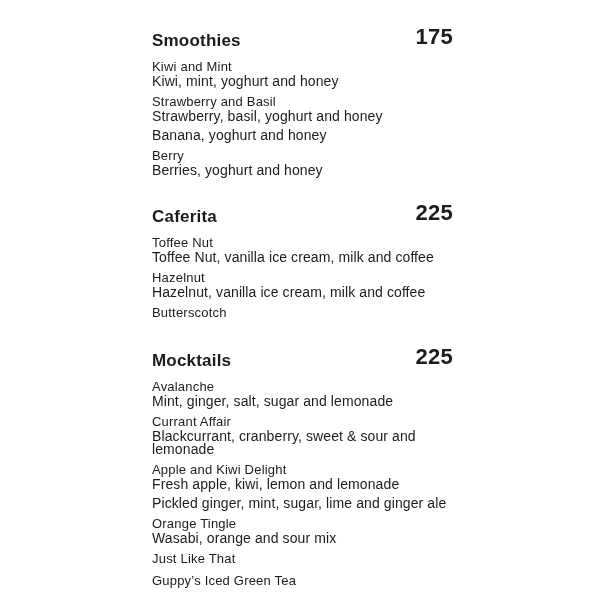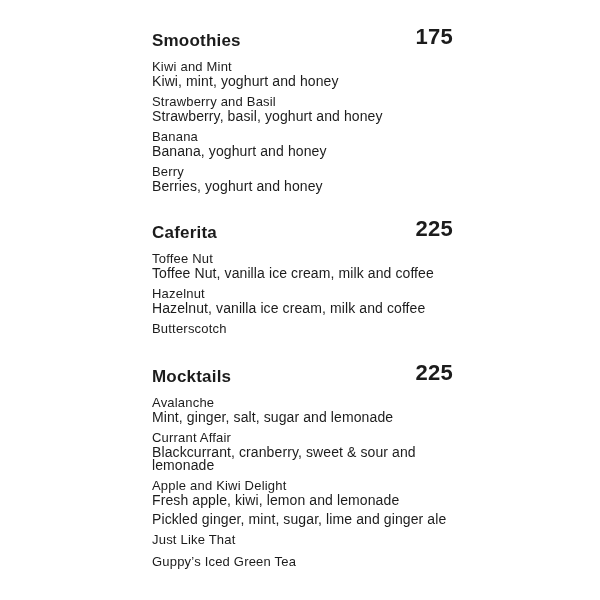--- a/index.html
+++ b/index.html
@@ -83,21 +83,20 @@
     <div class="item-name">Kiwi and Mint</div>
     <div class="item-desc">Kiwi, mint, yoghurt and honey</div>
   </div>
 
   <div class="menu-item">
     <div class="item-name">Strawberry and Basil</div>
     <div class="item-desc">Strawberry, basil, yoghurt and honey</div>
   </div>
 
   <div class="menu-item">
-    <div class="item-name">Banana</div>
     <div class="item-desc">Banana, yoghurt and honey</div>
   </div>
 
   <div class="menu-item">
     <div class="item-name">Berry</div>
     <div class="item-desc">Berries, yoghurt and honey</div>
   </div>
 </div>
   </section>
 
@@ -146,20 +145,24 @@
 
   <div class="menu-item">
     <div class="item-name">Apple and Kiwi Delight</div>
     <div class="item-desc">Fresh apple, kiwi, lemon and lemonade</div>
   </div>
 
   <div class="menu-item">
     <div class="item-desc">Pickled ginger, mint, sugar, lime and ginger ale</div>
   </div>
 
+  <div class="menu-item">
+    <div class="item-name">Orange Tingle</div>
+    <div class="item-desc">Wasabi, orange and sour mix</div>
+  </div>
 
   <div class="menu-item">
     <div class="item-name">Just Like That</div>
   </div>
 
   <div class="menu-item">
     <div class="item-name">Guppy’s Iced Green Tea</div>
 
   </div>
 </div>

